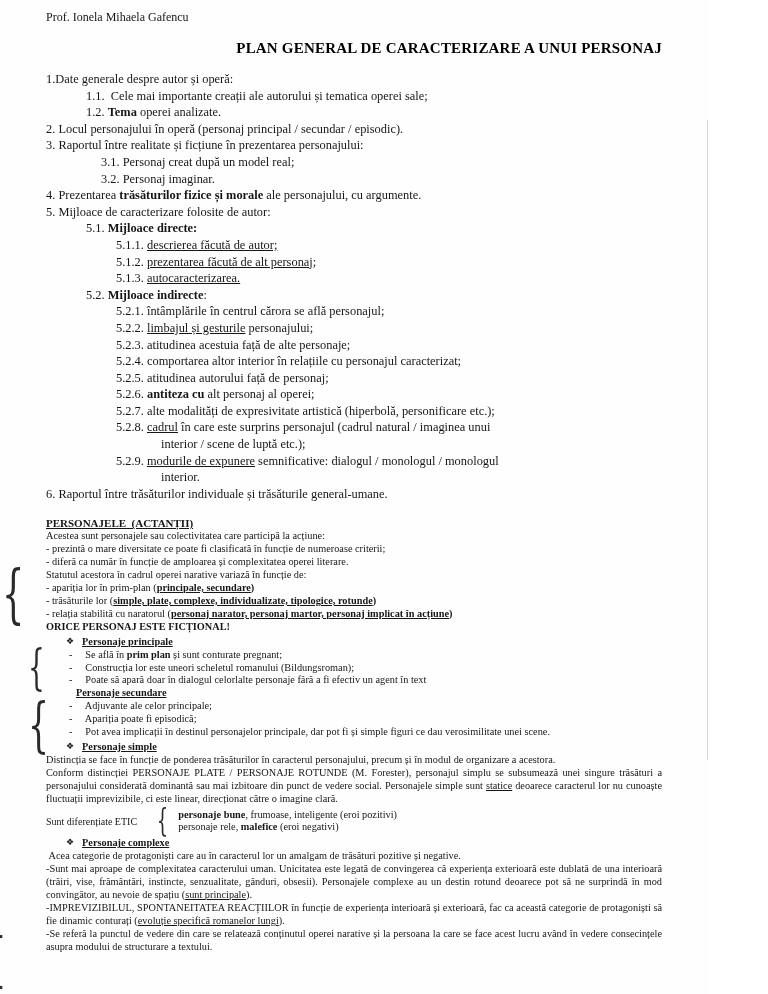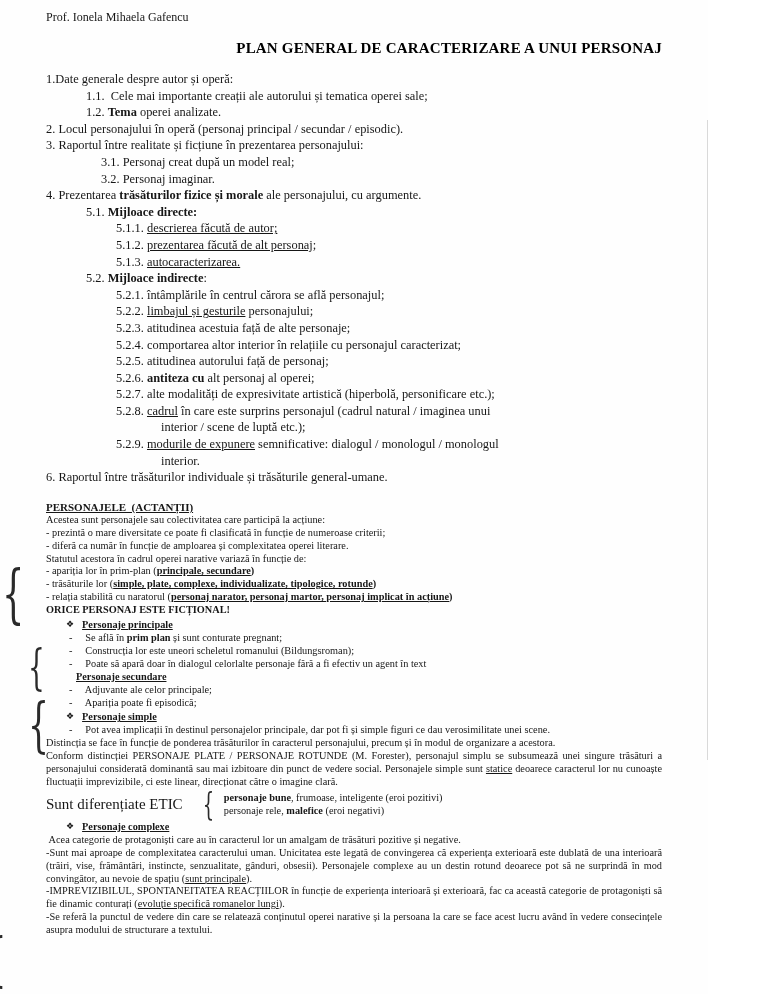--- a/index.html
+++ b/index.html
@@ -42,21 +42,21 @@
     position:absolute;color:#2a2a2a;
     font-family:"DejaVu Serif",serif;font-weight:400;
     transform:scale(.55,1);transform-origin:left center;
   }
   .brace-a{left:2px;top:566px;font-size:64px;line-height:56px;}
   .brace-b{left:28px;top:646px;font-size:48px;line-height:42px;}
   .brace-c{left:28px;top:698px;font-size:60px;line-height:52px;}
   .brace-e{left:-14px;top:934px;font-size:58px;line-height:52px;}
   
   .etic-row{display:flex;align-items:center;margin:2px 0 2px 0;}
-  .etic-label{font-size:15px;}
+  .etic-label{font-size:10px;}
   .etic-brace{
     font-size:30px;line-height:28px;margin:0 6px 0 16px;
     display:inline-block;transform:scale(.6,1.05);
     font-family:"DejaVu Serif",serif;color:#2a2a2a;
   }
   .etic-lines .line{font-size:10.3px;line-height:12.9px;white-space:pre-wrap;}
   .scan-edge{
     position:absolute;right:0;top:120px;width:1px;height:640px;
     background:#b9b9b9;opacity:.55;
   }
@@ -70,20 +70,21 @@
 
   <div class="plan">
       <div class="line ind0"><span class="">1.Date generale despre autor și operă:</span></div>
       <div class="line ind1"><span class="">1.1.  Cele mai importante creații ale autorului și tematica operei sale;</span></div>
       <div class="line ind1"><span class="">1.2. </span><span class="b ">Tema</span><span class=""> operei analizate.</span></div>
       <div class="line ind0"><span class="">2. Locul personajului în operă (personaj principal / secundar / episodic).</span></div>
       <div class="line ind0"><span class="">3. Raportul între realitate și ficțiune în prezentarea personajului:</span></div>
       <div class="line ind2"><span class="">3.1. Personaj creat după un model real;</span></div>
       <div class="line ind2"><span class="">3.2. Personaj imaginar.</span></div>
       <div class="line ind0"><span class="">4. Prezentarea </span><span class="b ">trăsăturilor fizice și morale</span><span class=""> ale personajului, cu argumente.</span></div>
+      <div class="line ind0"><span class="">5. Mijloace de caracterizare folosite de autor:</span></div>
       <div class="line ind1"><span class="">5.1. </span><span class="b ">Mijloace directe:</span></div>
       <div class="line ind3"><span class="">5.1.1. </span><span class="u">descrierea făcută de autor;</span></div>
       <div class="line ind3"><span class="">5.1.2. </span><span class="u">prezentarea făcută de alt personaj</span><span class="">;</span></div>
       <div class="line ind3"><span class="">5.1.3. </span><span class="u">autocaracterizarea.</span></div>
       <div class="line ind1"><span class="">5.2. </span><span class="b ">Mijloace indirecte</span><span class="">:</span></div>
       <div class="line ind3"><span class="">5.2.1. întâmplările în centrul cărora se află personajul;</span></div>
       <div class="line ind3"><span class="">5.2.2. </span><span class="u">limbajul și gesturile</span><span class=""> personajului;</span></div>
       <div class="line ind3"><span class="">5.2.3. atitudinea acestuia față de alte personaje;</span></div>
       <div class="line ind3"><span class="">5.2.4. comportarea altor interior în relațiile cu personajul caracterizat;</span></div>
       <div class="line ind3"><span class="">5.2.5. atitudinea autorului față de personaj;</span></div>
@@ -107,22 +108,22 @@
         <div class="line ind0"><span class="">- trăsăturile lor (</span><span class="b u">simple, plate, complexe, individualizate, tipologice, rotunde</span><span class="b ">)</span></div>
         <div class="line ind0"><span class="">- relația stabilită cu naratorul (</span><span class="b u">personaj narator, personaj martor, personaj implicat în acțiune</span><span class="b ">)</span></div>
         <div class="line ind0"><span class="b ">ORICE PERSONAJ ESTE FICȚIONAL!</span></div>
         <div class="line ind1 gap-top"><span class="diamond">❖</span><span class="b u">Personaje principale</span></div>
         <div class="line ind2"><span class="">-     Se află în </span><span class="b ">prim plan</span><span class=""> și sunt conturate pregnant;</span></div>
         <div class="line ind2"><span class="">-     Construcția lor este uneori scheletul romanului (Bildungsroman);</span></div>
         <div class="line ind2"><span class="">-     Poate să apară doar în dialogul celorlalte personaje fără a fi efectiv un agent în text</span></div>
         <div class="line ind3"><span class="b u">Personaje secundare</span></div>
         <div class="line ind2"><span class="">-     Adjuvante ale celor principale;</span></div>
         <div class="line ind2"><span class="">-     Apariția poate fi episodică;</span></div>
+        <div class="line ind2"><span class="">-     Pot avea implicații în destinul personajelor principale, dar pot fi și simple figuri ce dau verosimilitate unei scene.</span></div>
         <div class="line ind1 gap-top"><span class="diamond">❖</span><span class="b u">Personaje simple</span></div>
-        <div class="line ind2"><span class="">-     Pot avea implicații în destinul personajelor principale, dar pot fi și simple figuri ce dau verosimilitate unei scene.</span></div>
         <div class="line ind0"><span class="">Distincția se face în funcție de ponderea trăsăturilor în caracterul personajului, precum și în modul de organizare a acestora.</span></div>
         <div class="line ind0 just"><span class="">Conform distincției PERSONAJE PLATE / PERSONAJE ROTUNDE (M. Forester), personajul simplu se subsumează unei singure trăsături a personajului considerată dominantă sau mai izbitoare din punct de vedere social. Personajele simple sunt </span><span class="u">statice</span><span class=""> deoarece caracterul lor nu cunoaște fluctuații imprevizibile, ci este linear, direcționat către o imagine clară.</span></div>
       </div>
 
     <div class="etic-row">
       <span class="etic-label">Sunt diferențiate ETIC</span>
       <span class="etic-brace">{</span>
       <div class="etic-lines">
           <div class="line ind0"><span class="b ">personaje bune</span><span class="">, frumoase, inteligente (eroi pozitivi)</span></div>
           <div class="line ind0"><span class="">personaje rele, </span><span class="b ">malefice</span><span class=""> (eroi negativi)</span></div>

